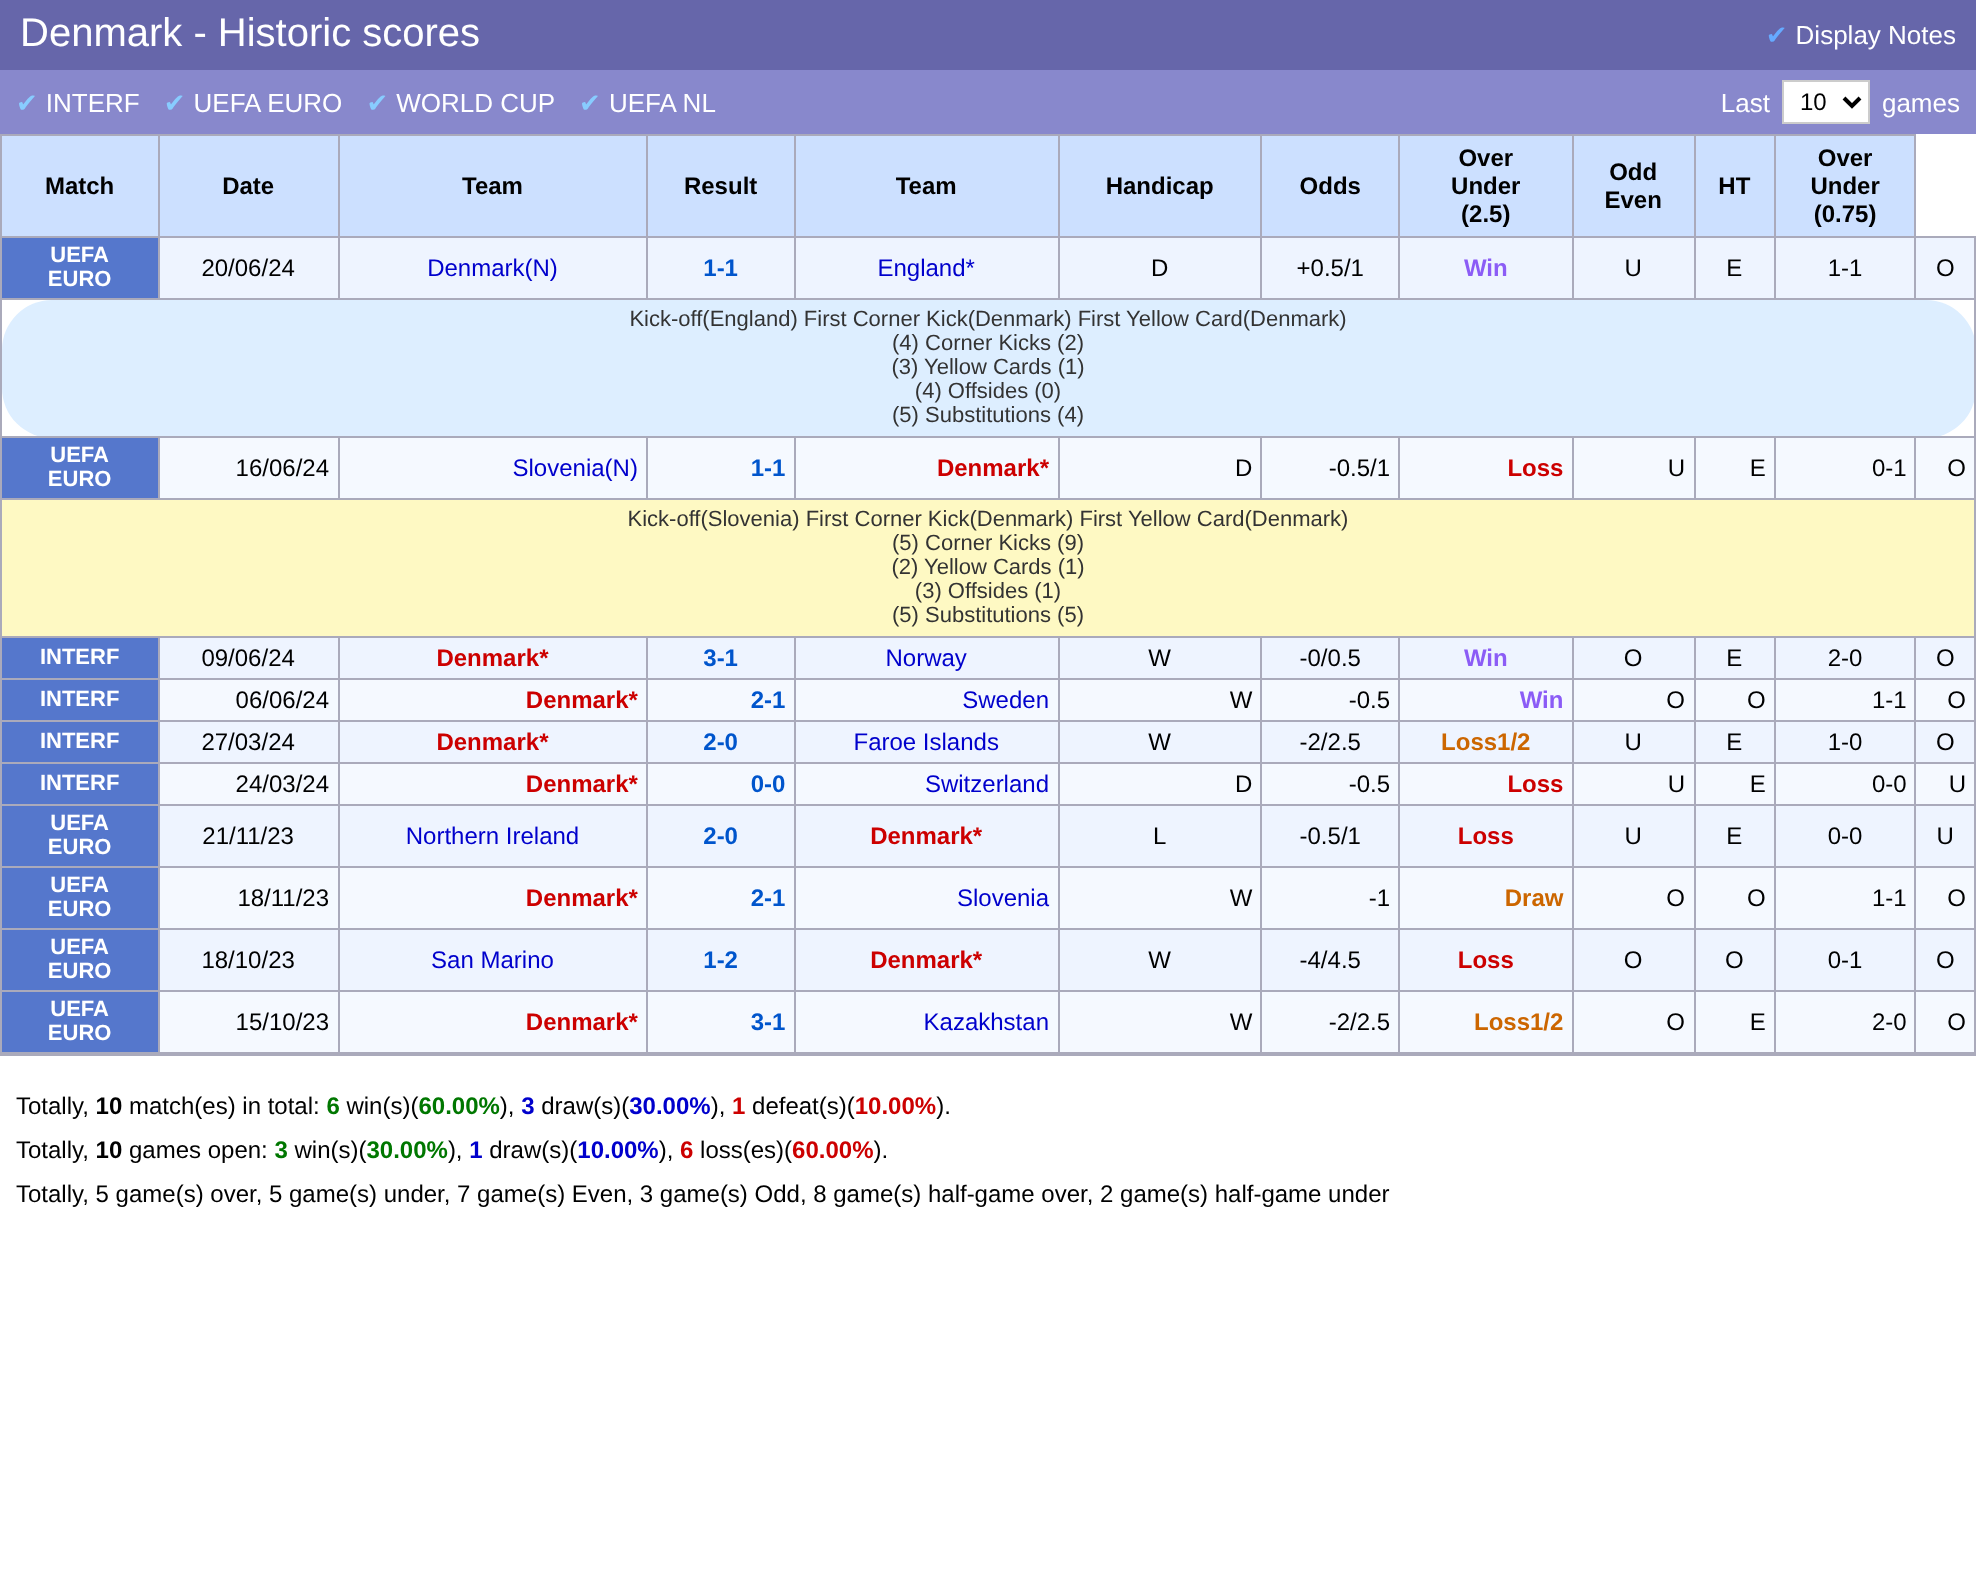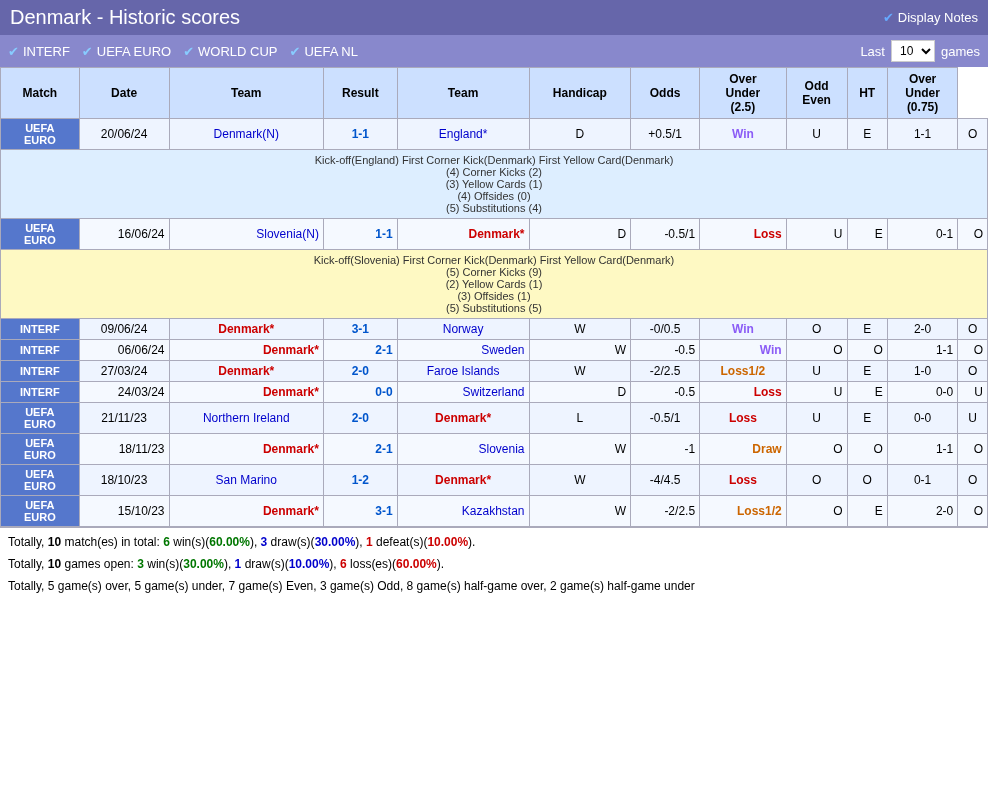--- a/index.html
+++ b/index.html
@@ -75,21 +75,21 @@
     }
     
     .team-red { color: #cc0000; font-weight: bold; margin-top: 21px; }
     .team-blue { color: #0000cc; }
     .result-blue { color: #0055cc; font-weight: bold; }
     .odds-green { color: #8b5cf6; font-weight: bold; }
     .odds-red { color: #cc0000; font-weight: bold; }
     .odds-orange { color: #cc6600; font-weight: bold; }
     
     .summary-section {
-      padding: 5px 8px;
+      padding: 16px 8px;
       font-size: 12px;
       background: white;
       border-top: 1px solid #aab;
     }
     .summary-section p { margin-bottom: 3px; line-height: 1.6; }
     
     .bold { font-weight: bold; }
     .green { color: #007700; font-weight: bold; }
     .red { color: #cc0000; font-weight: bold; }
     .blue { color: #0000cc; font-weight: bold; }
@@ -160,21 +160,21 @@
     <td class="team-blue">England*</td>
     <td>D</td>
     <td>+0.5/1</td>
     <td class="odds-green">Win</td>
     <td>U</td>
     <td>E</td>
     <td>1-1</td>
     <td>O</td>
   </tr>
       <tr class="detail-row">
-        <td colspan="12" style="background:#ddeeff; text-align:center; font-size:11px; color:#333; padding:4px;">Kick-off(England)  First Corner Kick(Denmark)  First Yellow Card(Denmark)<br>(4) Corner Kicks (2)<br>(3) Yellow Cards (1)<br>(4) Offsides (0)<br>(5) Substitutions (4)</td>
+        <td colspan="12" style="background:#ddeeff; text-align:center; font-size:11px; color:#333; padding:4px;border-radius:25px;">Kick-off(England)  First Corner Kick(Denmark)  First Yellow Card(Denmark)<br>(4) Corner Kicks (2)<br>(3) Yellow Cards (1)<br>(4) Offsides (0)<br>(5) Substitutions (4)</td>
       </tr>
       <tr class="alt-row">
     <td style="background:#5577cc; color:white; font-weight:bold; font-size:11px; text-align:center;">UEFA<br>EURO</td>
     <td>16/06/24</td>
     <td class="team-blue">Slovenia(N)</td>
     <td class="result-blue">1-1</td>
     <td class="team-red">Denmark*</td>
     <td>D</td>
     <td>-0.5/1</td>
     <td class="odds-red">Loss</td>

